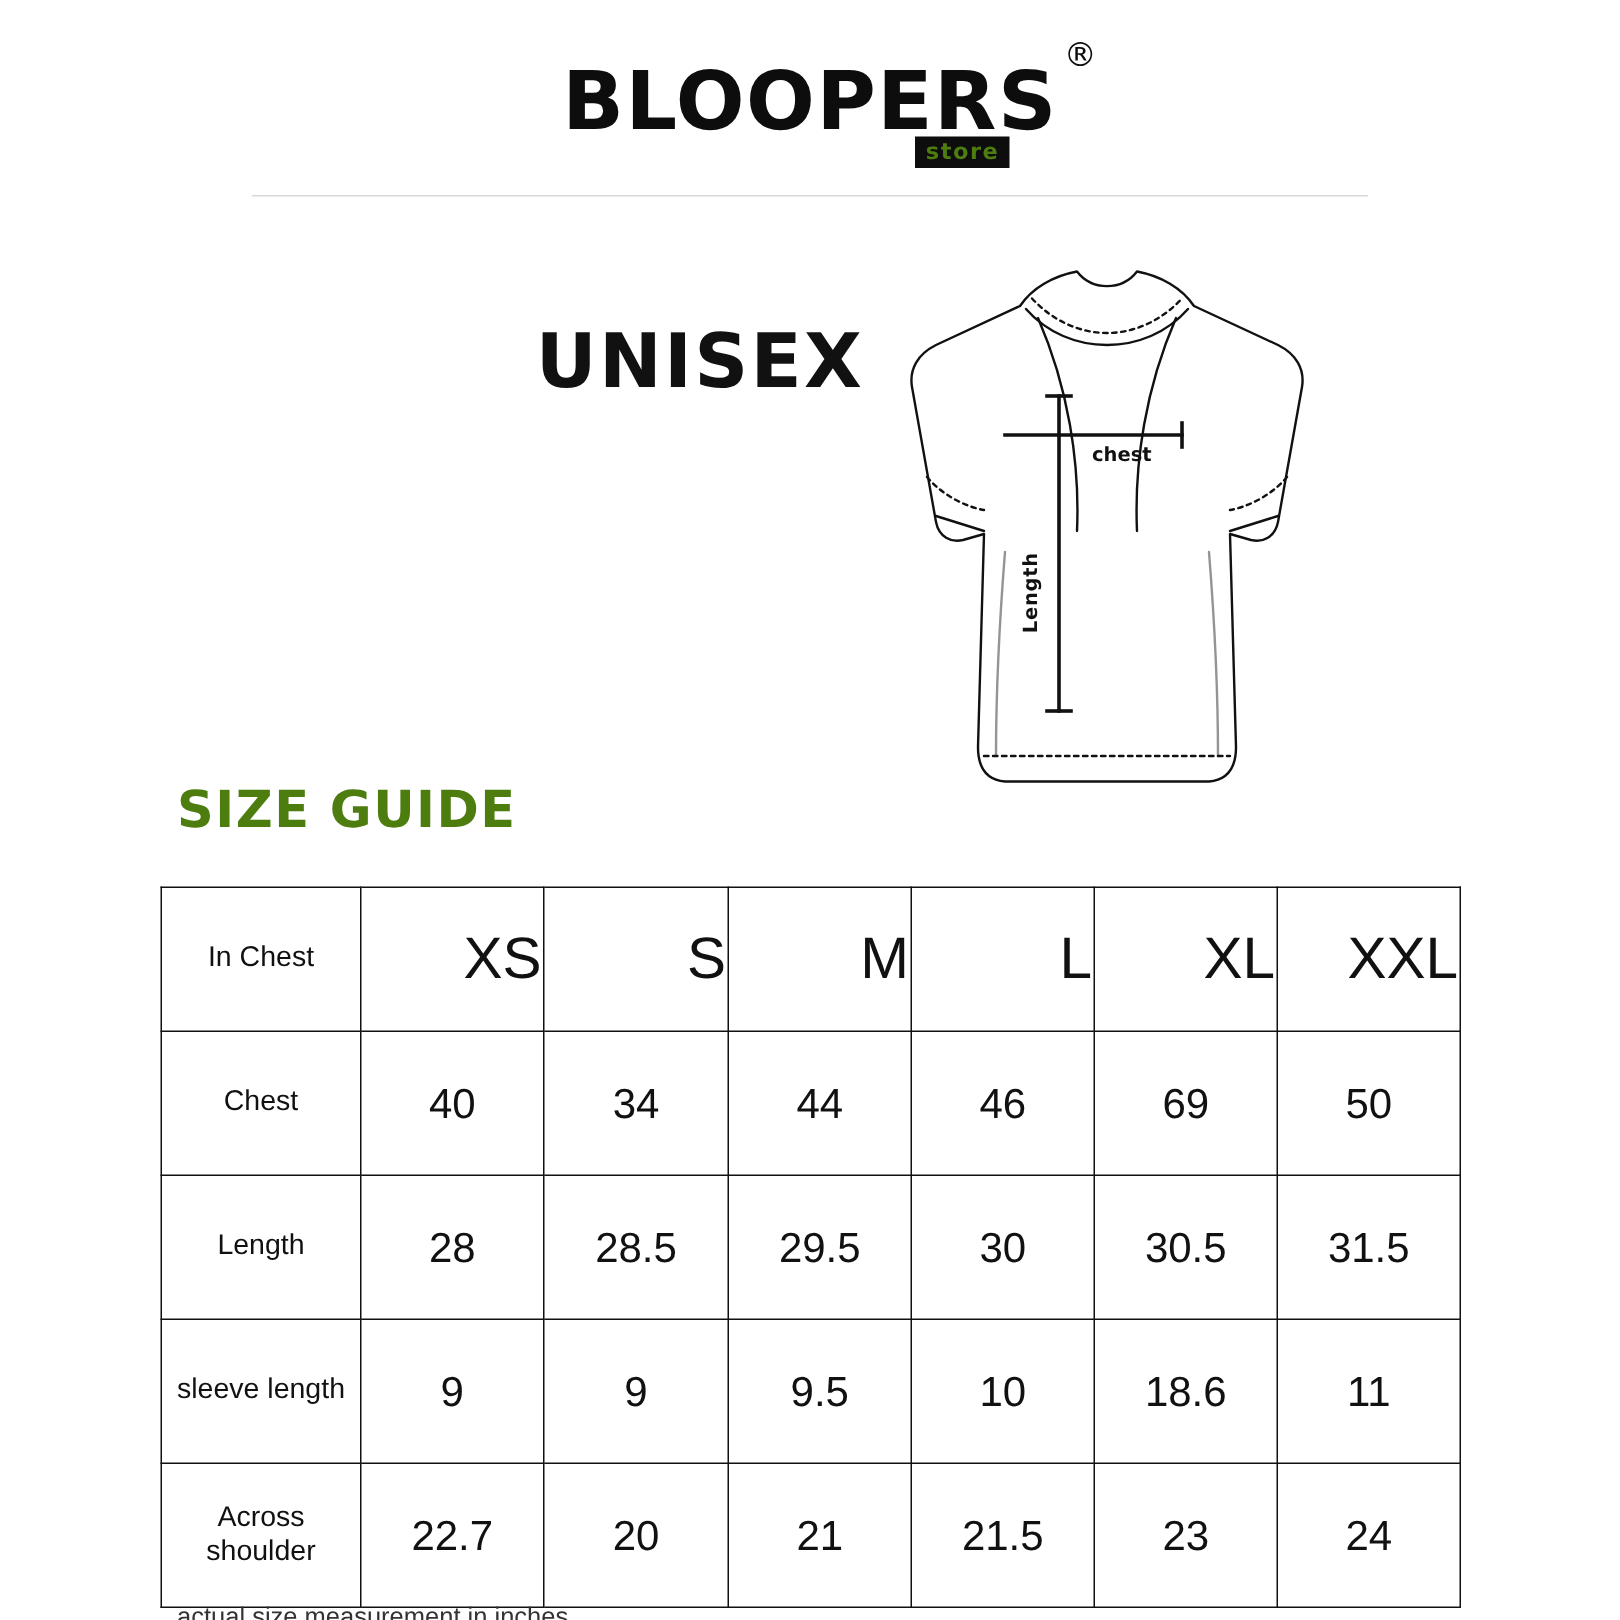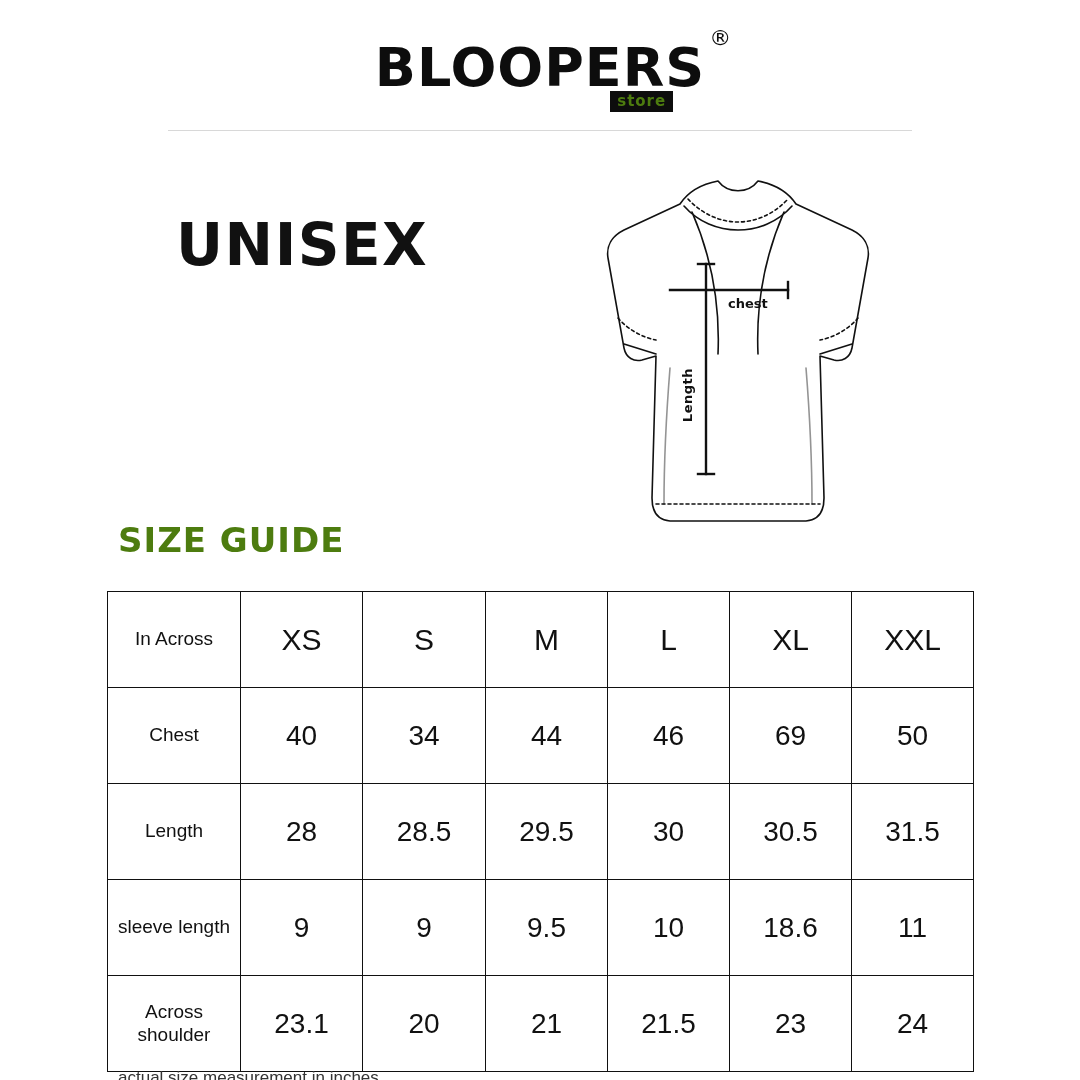--- a/index.html
+++ b/index.html
@@ -70,24 +70,25 @@
   }
 
   
   .title {
     position: absolute;
     top: 212px;
     left: 176px;
     width: 400px;
     font-family: "DejaVu Sans", sans-serif;
     font-weight: bold;
-    font-size: 58px;
+    font-size: 50px;
     line-height: 1.17;
     letter-spacing: 1.5px;
     color: #111111;
+    text-align: right;
   }
   .title div { white-space: nowrap; }
 
   .size-guide {
     position: absolute;
     top: 520px;
     left: 118px;
     font-family: "DejaVu Sans", sans-serif;
     font-weight: bold;
     font-size: 34px;
@@ -139,21 +140,21 @@
   table.size-table td.rowhead {
     font-size: 19px;
     font-weight: 400;
     line-height: 1.2;
     padding: 4px 6px;
   }
   table.size-table td.val {
     font-size: 28px;
     font-weight: 400;
   }
-  table.size-table tr.head td.val { font-size: 30px; }
+  table.size-table tr.head td.val { font-size: 39px; text-align: right; }
   table.size-table tr { height: 96px; }
   col.c0 { width: 133px; }
   col.c1 { width: 122px; }
   col.c2 { width: 123px; }
   col.c3 { width: 122px; }
   col.c4 { width: 122px; }
   col.c5 { width: 122px; }
   col.c6 { width: 122px; }
 
   .footnote {
@@ -230,21 +231,21 @@
     <col class="c0">
       <col class="c1">
       <col class="c2">
       <col class="c3">
       <col class="c4">
       <col class="c5">
       <col class="c6">
   </colgroup>
   <tbody>
     <tr class="head">
-      <td class="rowhead">In Across</td>
+      <td class="rowhead">In Chest</td>
       <td class="val">XS</td>
       <td class="val">S</td>
       <td class="val">M</td>
       <td class="val">L</td>
       <td class="val">XL</td>
       <td class="val">XXL</td>
     </tr>
     <tr>
       <td class="rowhead">Chest</td>
       <td class="val">40</td>
@@ -267,21 +268,21 @@
       <td class="rowhead">sleeve length</td>
       <td class="val">9</td>
       <td class="val">9</td>
       <td class="val">9.5</td>
       <td class="val">10</td>
       <td class="val">18.6</td>
       <td class="val">11</td>
     </tr>
     <tr>
       <td class="rowhead">Across shoulder</td>
-      <td class="val">23.1</td>
+      <td class="val">22.7</td>
       <td class="val">20</td>
       <td class="val">21</td>
       <td class="val">21.5</td>
       <td class="val">23</td>
       <td class="val">24</td>
     </tr>
   </tbody>
 </table>
 
 <div class="footnote">actual size measurement  in inches</div>

